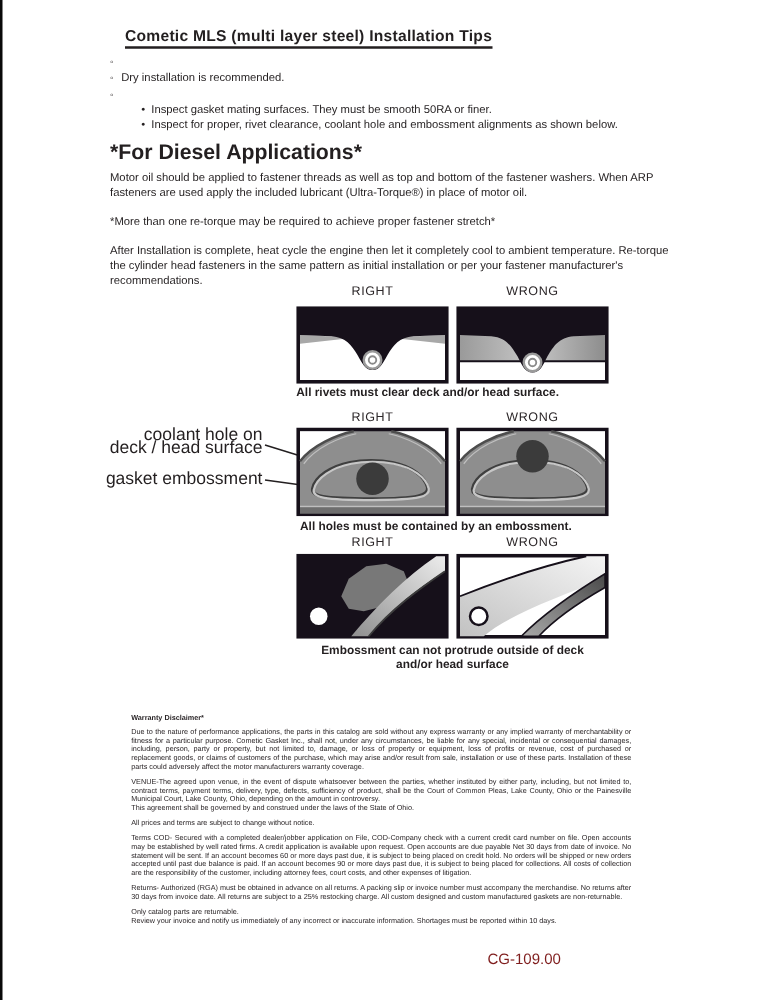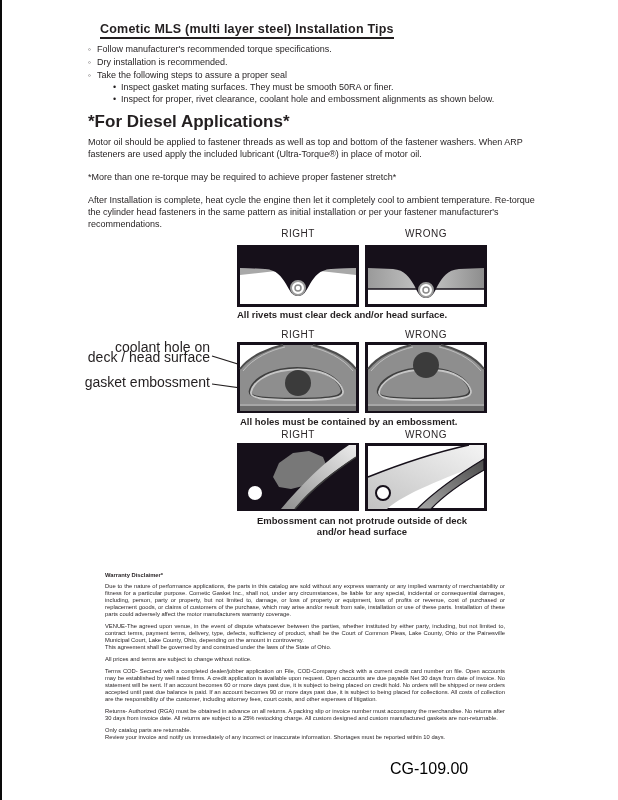--- a/index.html
+++ b/index.html
@@ -30,42 +30,40 @@
   .caption { position:absolute; font-size:9.5px; font-weight:bold; line-height:11px;text-align:center; }
 
   .side-label { position:absolute; font-size:14px; line-height:9.5px; text-align:right; right:408px; white-space:nowrap; }
   .pointer-lines { position:absolute; left:205px; top:340px; }
 
   .legal { position:absolute; left:105px; top:572px; width:400px; font-size:5.8px; line-height:7px; text-align:justify; color:#2b2628; }
   .legal .lg-head { font-weight:bold; margin:0 0 4px 0; text-align:left; }
   .legal p { margin:0 0 5px 0; }
   .legal .tight { margin:0; }
 
-  .docnum { position:absolute; left:390px; top:760px; font-size:16px; color:#000000; }
+  .docnum { position:absolute; left:390px; top:760px; font-size:12px; color:#7f1d1d; }
 </style>
 </head>
 <body>
 
 <div class="page">
   <div class="left-edge"></div>
 
   <div class="title">Cometic MLS (multi layer steel) Installation Tips</div>
 
   <div class="bullets">
     <div class="b-row">
       <span class="b-mark">◦</span>
-      <span>Follow manufacturer's recommended torque specifications.</span>
     </div>
     <div class="b-row">
       <span class="b-mark">◦</span>
       <span>Dry installation is recommended.</span>
     </div>
     <div class="b-row">
       <span class="b-mark">◦</span>
-      <span>Take the following steps to assure a proper seal</span>
     </div>
     <div class="sb-row">
       <span class="sb-mark">•</span>
       <span>Inspect gasket mating surfaces.  They must be smooth 50RA or finer.</span>
     </div>
     <div class="sb-row">
       <span class="sb-mark">•</span>
       <span>Inspect for proper, rivet clearance, coolant hole and embossment alignments as shown below.</span>
     </div>
   </div>

